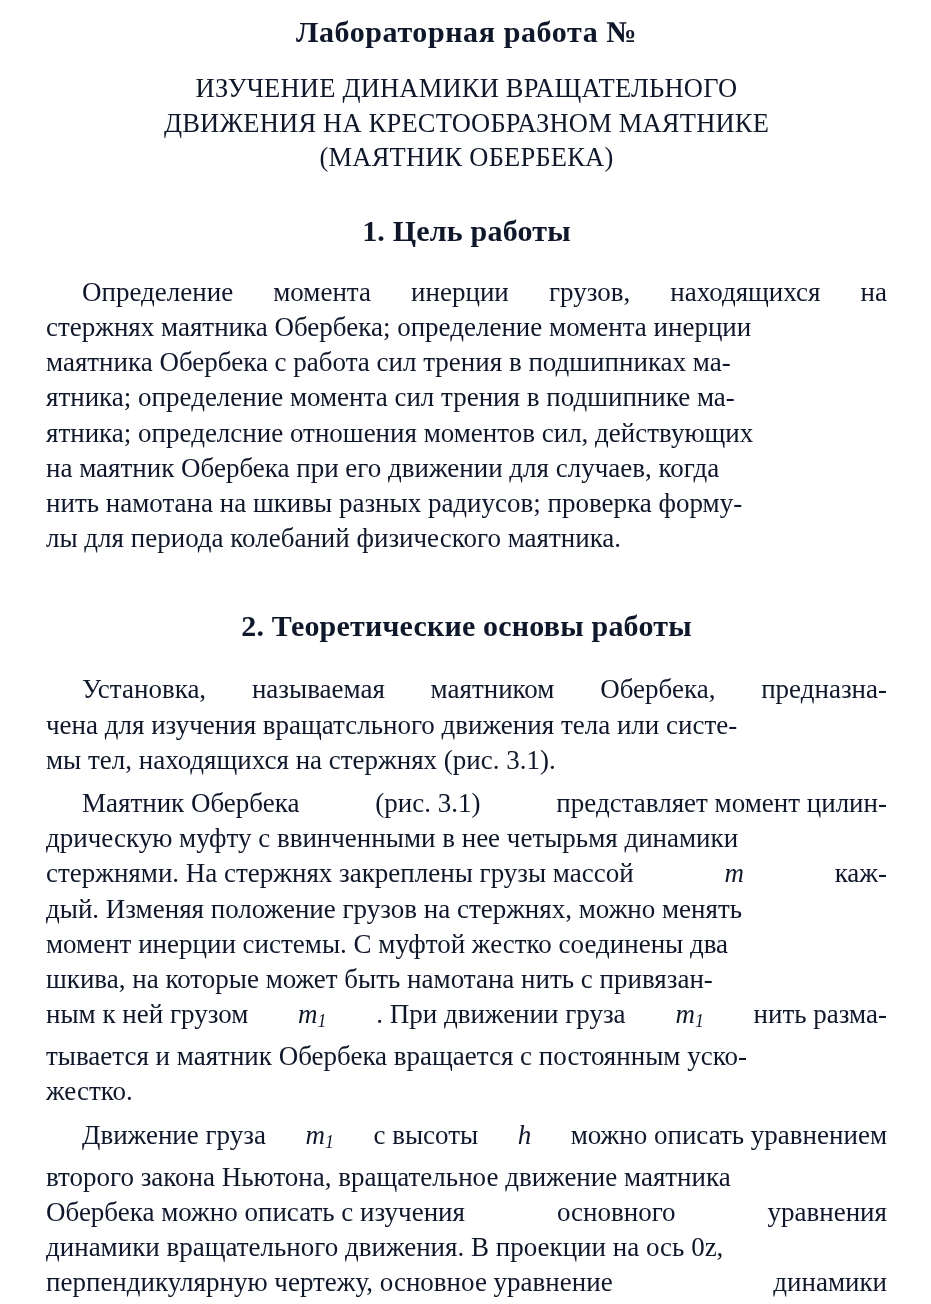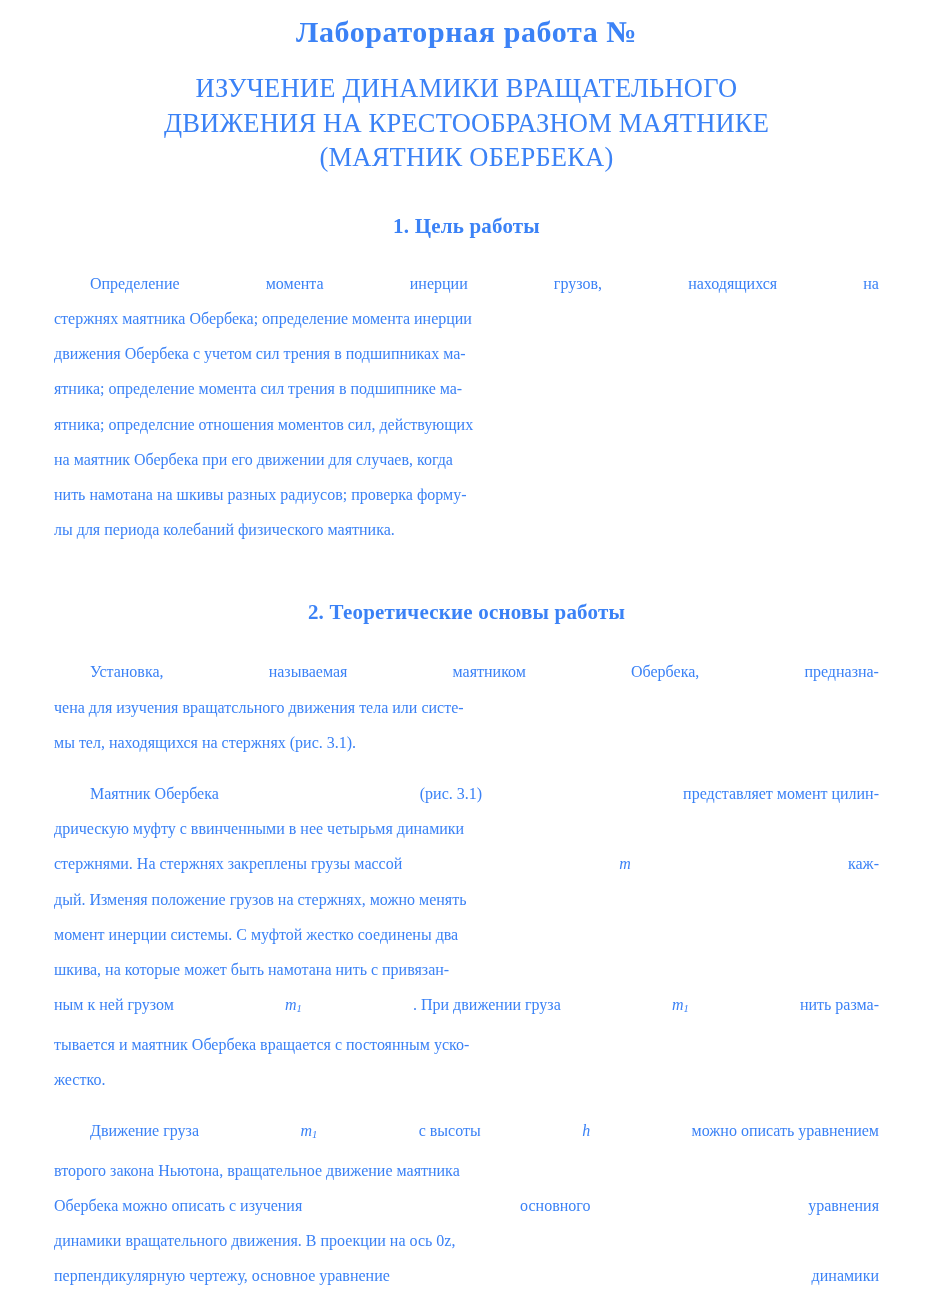--- a/index.html
+++ b/index.html
@@ -8,21 +8,21 @@
     padding: 0;
     background: #ffffff;
   }
   .page {
     position: relative;
     width: 931px;
     height: 1304px;
     background: #ffffff;
     overflow: hidden;
     font-family: "Liberation Serif", "DejaVu Serif", serif;
-    color: #3b82f6;
+    color: #0f172a;
     -webkit-font-smoothing: none;
   }
   .content {
     position: absolute;
     left: 38px;
     top: 0;
     width: 857px;
   }
 
   
@@ -42,33 +42,33 @@
     line-height: 1.30;
     margin: 22px 0 0 0;
     padding: 0 10px;
   }
   .main-title .tline { display: block; white-space: nowrap; }
 
   
   .section-heading {
     text-align: center;
     font-weight: bold;
-    font-size: 21px;
+    font-size: 30px;
     letter-spacing: 0.2px;
   }
   .sec1 { margin: 39px 0 0 0; }
   .sec2 { margin: 53px 0 0 0; }
 
   
   .body-par {
-    font-size: 16px;
+    font-size: 27px;
     line-height: 35.2px;
     text-align: justify;
     text-justify: inter-word;
-    margin: 16px;
+    margin: 8px;
     hyphens: manual;
   }
   .p-goal   { margin-top: 27px; }
   .p-setup  { margin-top: 29px; }
   .p-desc   { margin-top: 0; }
   .p-motion { margin-top: 0; }
   .indent::before {
     content: "";
     display: inline-block;
     width: 36px;
@@ -111,21 +111,21 @@
     <p class="body-par p-goal">
       <span class="ln j">
         <span class="indent">Определение</span>
         <span>момента</span>
         <span>инерции</span>
         <span>грузов,</span>
         <span>находящихся</span>
         <span>на</span>
       </span>
       <span class="ln">стержнях маятника Обербека; определение момента инерции</span>
-      <span class="ln">движения Обербека с учетом сил трения в подшипниках ма-</span>
+      <span class="ln">маятника Обербека с работа сил трения в подшипниках ма-</span>
       <span class="ln">ятника; определение момента сил трения в подшипнике ма-</span>
       <span class="ln">ятника; определсние отношения моментов сил, действующих</span>
       <span class="ln">на маятник Обербека при его движении для случаев, когда</span>
       <span class="ln">нить намотана на шкивы разных радиусов; проверка форму-</span>
       <span class="ln">лы для периода колебаний физического маятника.</span>
     </p>
 
     <div class="section-heading sec2">2. Теоретические основы работы</div>
 
     <p class="body-par p-setup">

